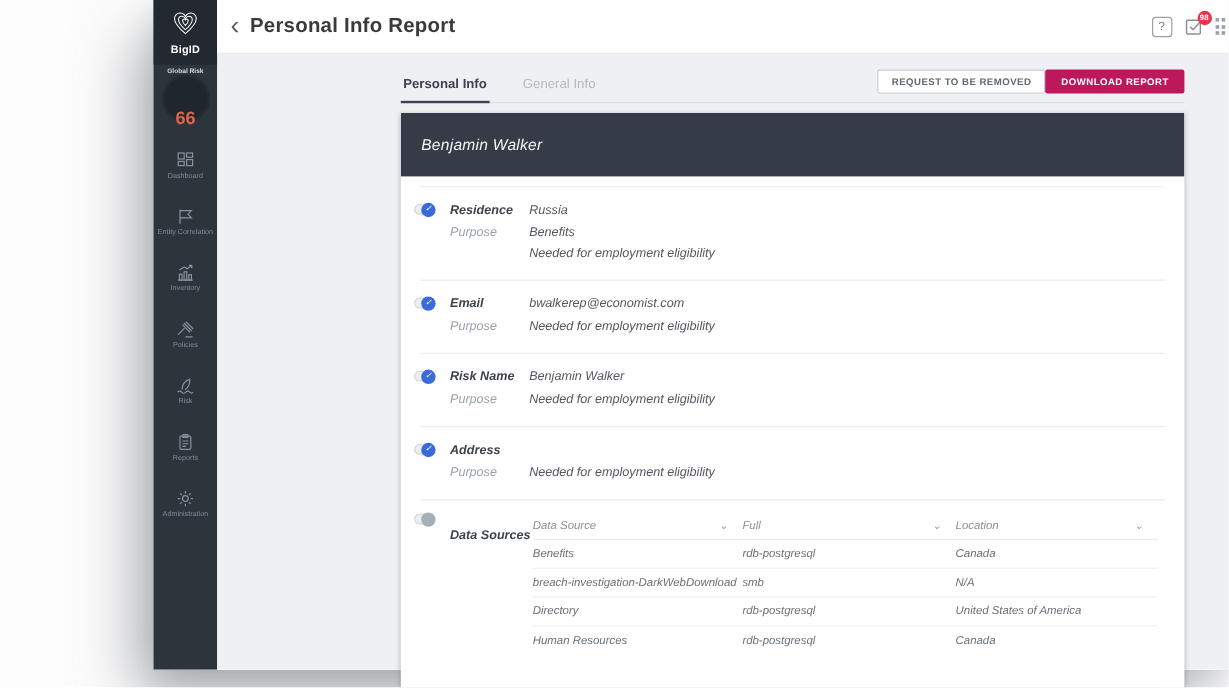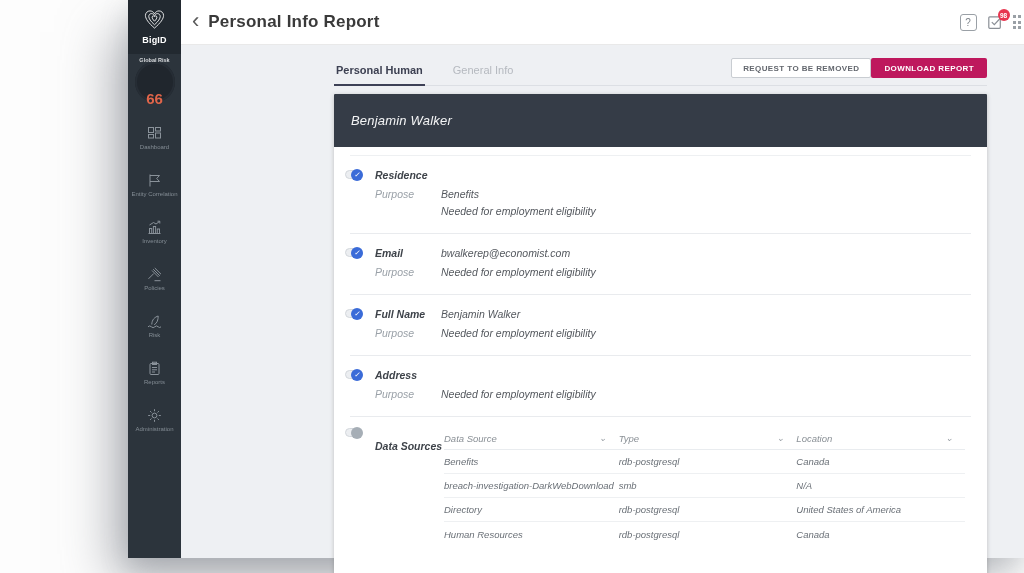--- a/index.html
+++ b/index.html
@@ -204,21 +204,21 @@
               <i></i>
               <i></i>
           </span>
         </div>
       </header>
 
       <div class="content">
 
         <div class="toolbar">
           <div class="tabs">
-            <div class="tab active">Personal Human</div>
+            <div class="tab active">Personal Info</div>
             <div class="tab">General Info</div>
           </div>
           <div class="actions">
             <button class="btn btn-outline">REQUEST TO BE REMOVED</button>
             <button class="btn btn-primary">DOWNLOAD REPORT</button>
           </div>
         </div>
 
         <div class="card">
           <div class="card-header">
@@ -227,20 +227,21 @@
           <div class="card-body">
             <div class="rows">
 
               <div class="attr-row">
                 <span class="toggle on">
                   <span class="knob">
                       <span class="knob-check">✓</span>
                     </span>
                 </span>
                 <span class="attr-label">Residence</span>
+                <span class="attr-value">Russia</span>
                 <span class="purpose-label">Purpose</span>
                 <span class="purpose-values">
                   <span>Benefits</span>
                   <span>Needed for employment eligibility</span>
                 </span>
               </div>
 
               <div class="attr-row">
                 <span class="toggle on">
                   <span class="knob">
@@ -254,21 +255,21 @@
                   <span>Needed for employment eligibility</span>
                 </span>
               </div>
 
               <div class="attr-row">
                 <span class="toggle on">
                   <span class="knob">
                       <span class="knob-check">✓</span>
                     </span>
                 </span>
-                <span class="attr-label">Full Name</span>
+                <span class="attr-label">Risk Name</span>
                 <span class="attr-value">Benjamin Walker</span>
                 <span class="purpose-label">Purpose</span>
                 <span class="purpose-values">
                   <span>Needed for employment eligibility</span>
                 </span>
               </div>
 
               <div class="attr-row">
                 <span class="toggle on">
                   <span class="knob">
@@ -287,21 +288,21 @@
                   <span class="knob"></span>
                 </span>
                 <span class="ds-label">Data Sources</span>
                 <div class="ds-table">
                   <div class="t-head">
                     <span class="th">
                       <span>Data Source</span>
                       <span class="sort">⌄</span>
                     </span>
                     <span class="th">
-                      <span>Type</span>
+                      <span>Full</span>
                       <span class="sort">⌄</span>
                     </span>
                     <span class="th">
                       <span>Location</span>
                       <span class="sort">⌄</span>
                     </span>
                   </div>
                   <div class="t-row">
                     <span class="td">Benefits</span>
                     <span class="td">rdb-postgresql</span>

